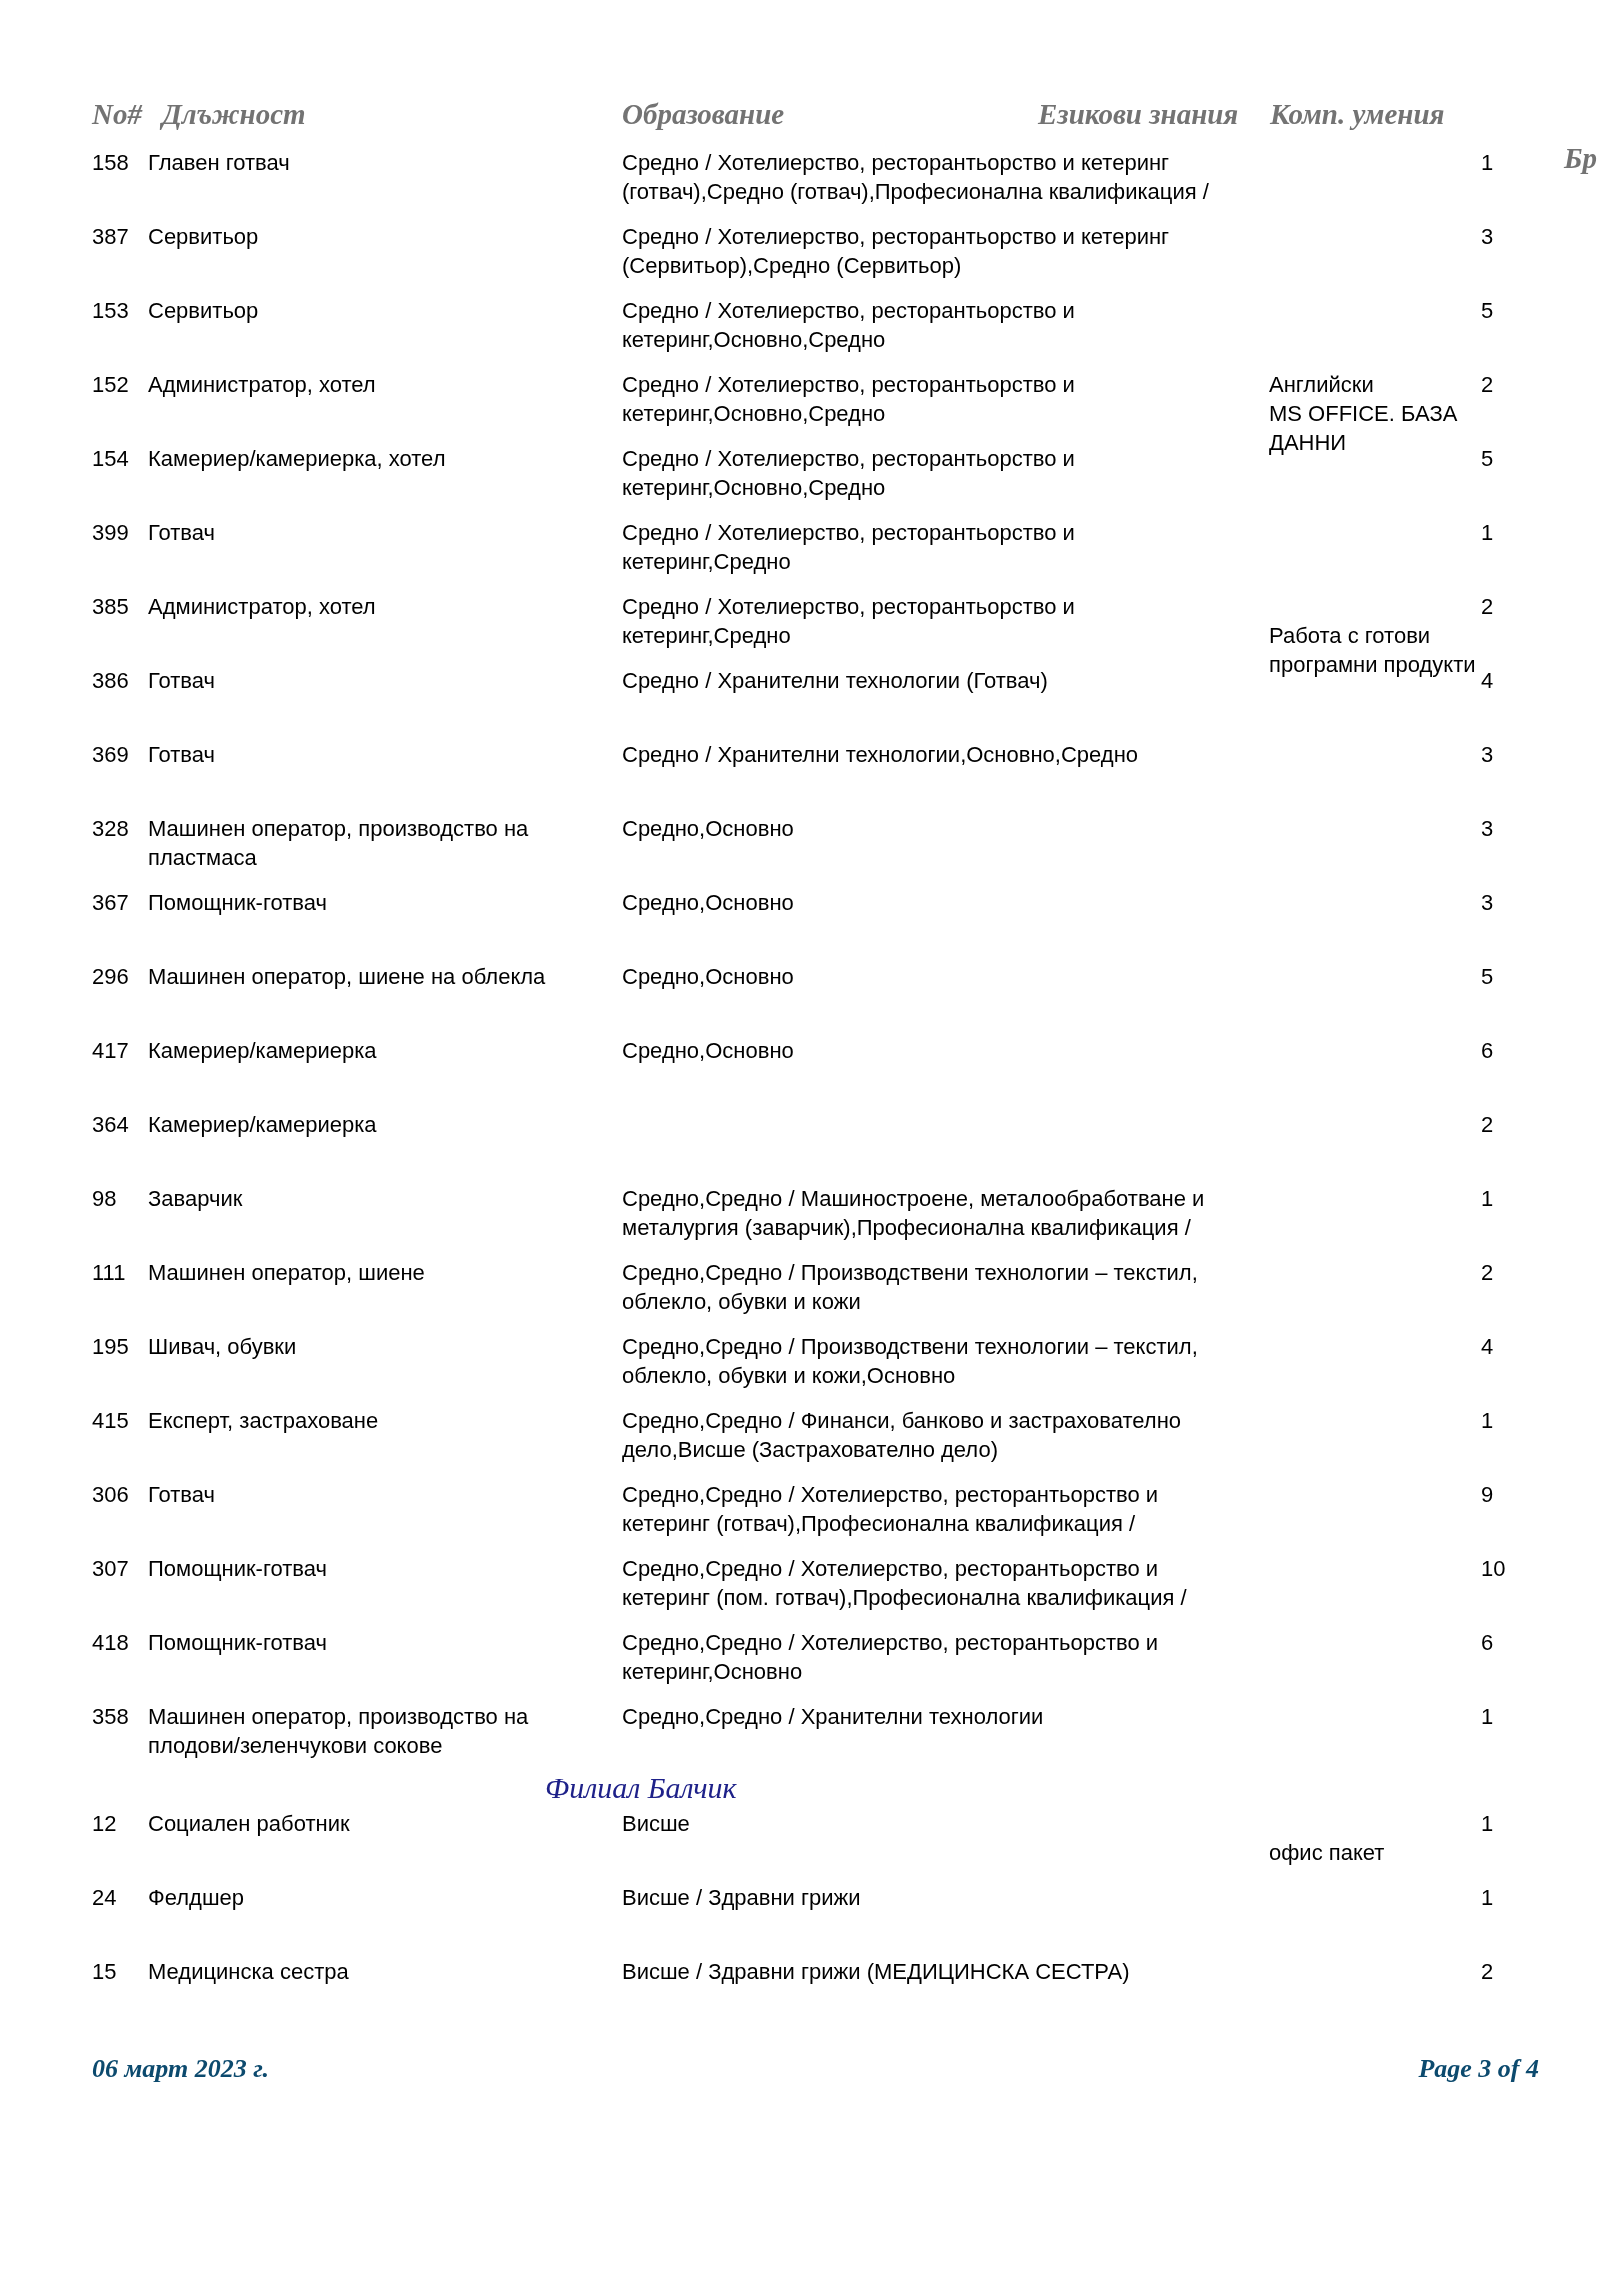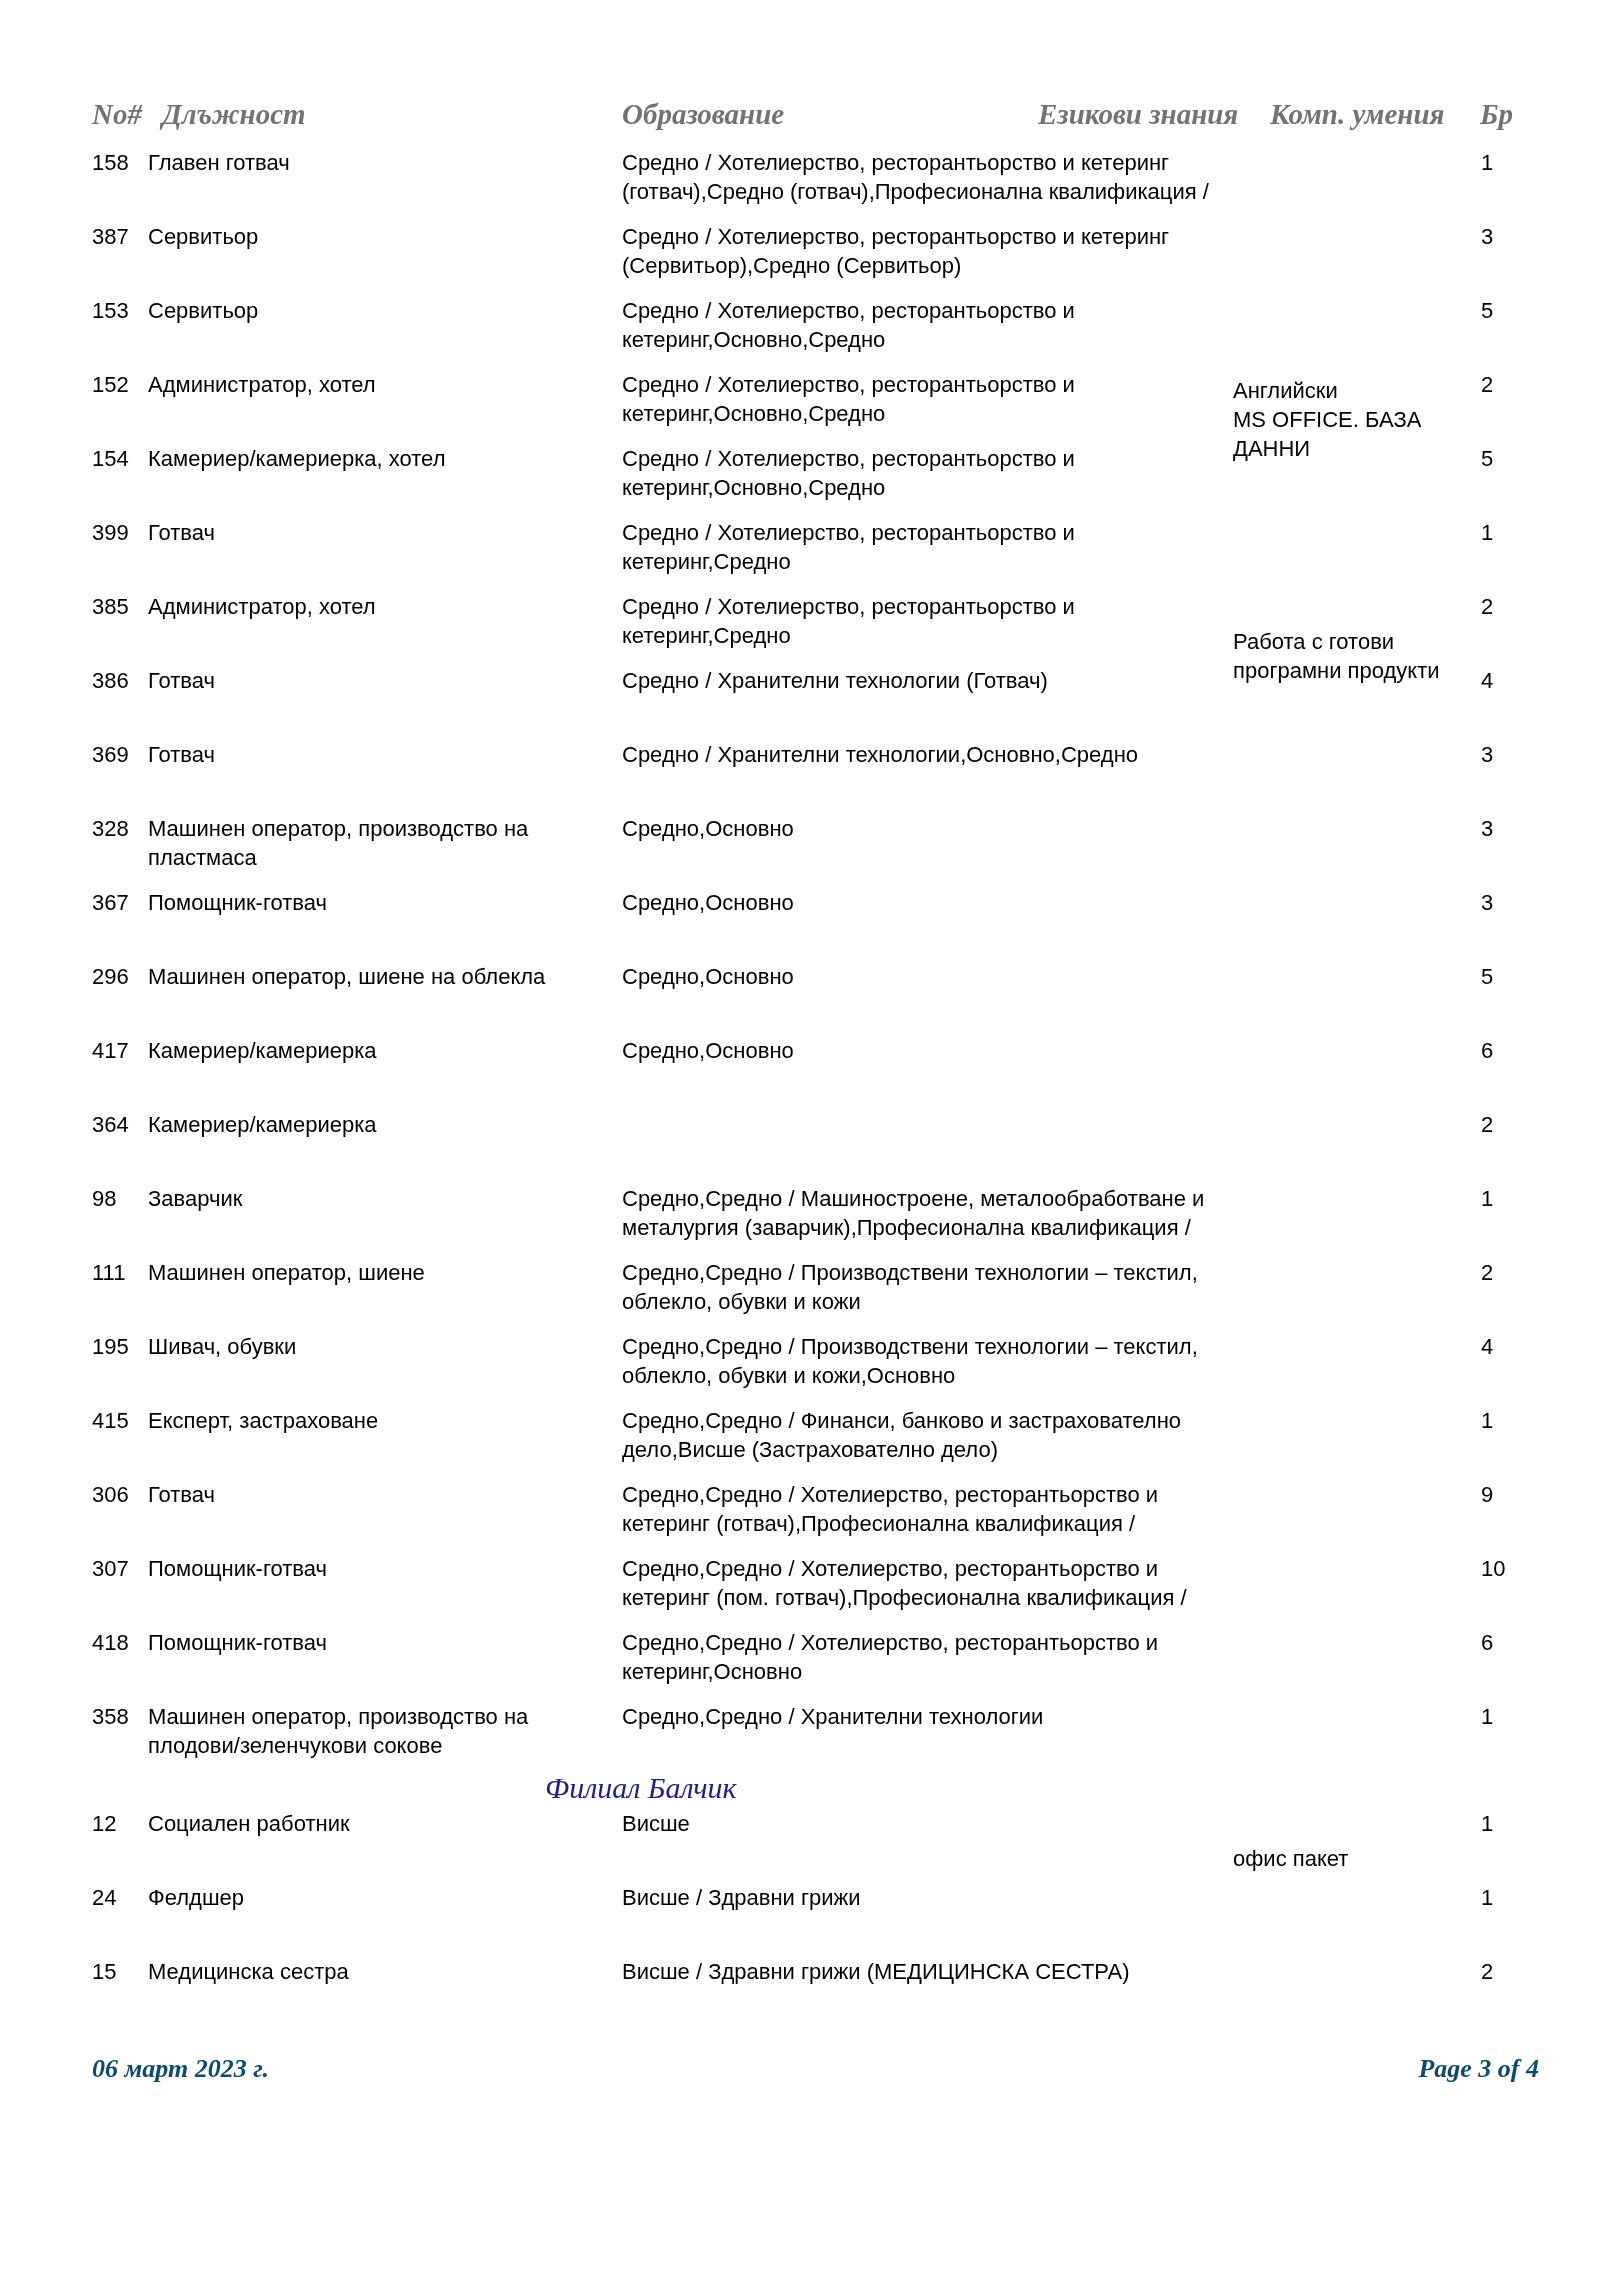--- a/index.html
+++ b/index.html
@@ -22,34 +22,34 @@
     font-weight: bold;
     font-size: 29px;
     color: #737373;
   }
   .table-header span { position: absolute; top: 0; white-space: nowrap; }
   .h-num   { left: 92px; }
   .h-pos   { left: 162px; }
   .h-edu   { left: 622px; }
   .h-lang  { left: 1038px; }
   .h-comp  { left: 1270px; }
-  .h-count { left: 1480px; }
+  .h-count { left: 1564px; margin-top: 44px; }
 
   
   .rows { position: absolute; top: 148px; left: 0; width: 100%; }
   .row  { position: relative; height: 74px; }
   .c {
     position: absolute; top: 0;
     line-height: 29px;
     white-space: pre-line;
   }
   .c-num   { left: 92px;  width: 65px; }
   .c-pos   { left: 148px;  width: 432px; }
   .c-edu   { left: 622px;  width: 609px; }
-  .c-lang  { left: 1233px; width: 281px; margin-top: 6px; }
+  .c-lang  { left: 1269px; width: 281px; }
   .c-count { left: 1481px; width: 85px; }
 
   
   .section-title-block { position: relative; height: 33px; }
   .section-title-text {
     position: absolute; left: 545px; top: -5.2px;
     font-family: "Liberation Serif", serif;
     font-style: italic;
     font-size: 30px;
     color: #1e2189;

